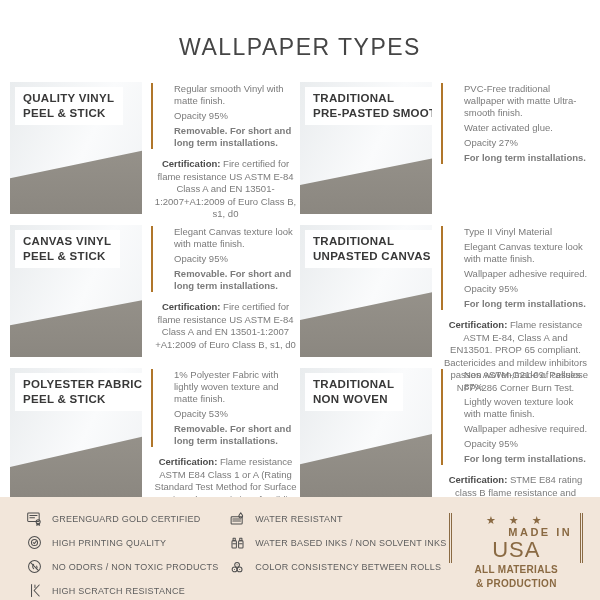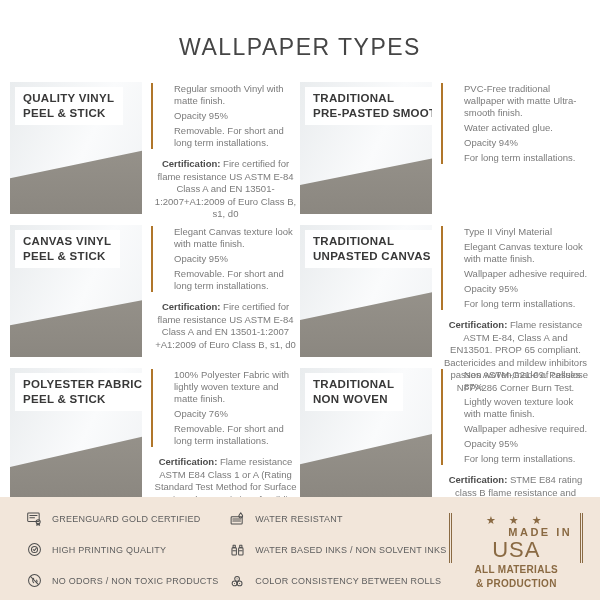--- a/index.html
+++ b/index.html
@@ -52,34 +52,34 @@
 
   .info{flex:1;margin-left:9px;padding-top:1px;}
   .features{
     border-left:2px solid var(--accent);
     padding-left:21px;
   }
   .features p{
     font-size:9.5px;line-height:12px;color:var(--text-gray);
     margin-bottom:3px;
   }
-  .features p:last-child{margin-bottom:0;}
+  .features p:last-child{margin-bottom:0;font-weight:bold;}
   .cert{
     margin-top:9px;font-size:9.5px;line-height:12.5px;color:var(--text-gray);text-align:center;
   }
   .cert b{color:#4c4c4c;font-weight:700;}
   .cert .block{display:block;}
 
   
   .footer{
     position:absolute;left:0;bottom:0;width:600px;height:103px;
     background:var(--footer-bg);
     display:flex;padding:13px 14px 0 26px;
   }
-  .badge-col{display:flex;flex-direction:column;gap:14px;}
+  .badge-col{display:flex;flex-direction:column;gap:7px;}
   .col-left{width:204px;}
   .col-mid{flex:1;}
   .badge{display:flex;align-items:center;gap:9px;}
   .badge svg{flex:0 0 17px;width:17px;height:17px;stroke:#4f4f4f;fill:none;
     stroke-width:1.2;stroke-linecap:round;stroke-linejoin:round;}
   .badge-label{
     font-size:9px;letter-spacing:.25px;color:#5e5e5e;white-space:nowrap;
   }
   .col-right{width:140px;text-align:center;color:var(--brown);padding-top:3px;}
   .usa-box{
@@ -123,21 +123,21 @@
         <div class="floor"></div>
         <div class="sample-label">
           <span>TRADITIONAL</span>
           <span>PRE-PASTED SMOOTH</span>
         </div>
       </div>
       <div class="info">
         <div class="features">
           <p>PVC-Free traditional wallpaper with matte Ultra-smooth finish.</p>
           <p>Water activated glue.</p>
-          <p>Opacity 94%</p>
+          <p>Opacity 27%</p>
           <p>For long term installations.</p>
         </div>
       </div>
     </section>
 
     <section class="panel p3">
       <div class="sample">
         <div class="floor"></div>
         <div class="sample-label">
           <span>CANVAS VINYL</span>
@@ -177,22 +177,22 @@
     <section class="panel p5">
       <div class="sample">
         <div class="floor"></div>
         <div class="sample-label">
           <span>POLYESTER FABRIC</span>
           <span>PEEL &amp; STICK</span>
         </div>
       </div>
       <div class="info">
         <div class="features">
-          <p>100% Polyester Fabric with lightly woven texture and matte finish.</p>
-          <p>Opacity 76%</p>
+          <p>1% Polyester Fabric with lightly woven texture and matte finish.</p>
+          <p>Opacity 53%</p>
           <p>Removable.  For short and long term installations.</p>
         </div>
         <p class="cert"><b>Certification:</b><span> Flame resistance ASTM E84 Class 1 or A (Rating Standard Test Method for Surface Burning Characteristics of Building Materials)</span><span class="block">Safe for all spaces with REACH, RoHS and Prop 65 Compliance</span></p>
       </div>
     </section>
 
     <section class="panel p6">
       <div class="sample">
         <div class="floor"></div>
         <div class="sample-label">

